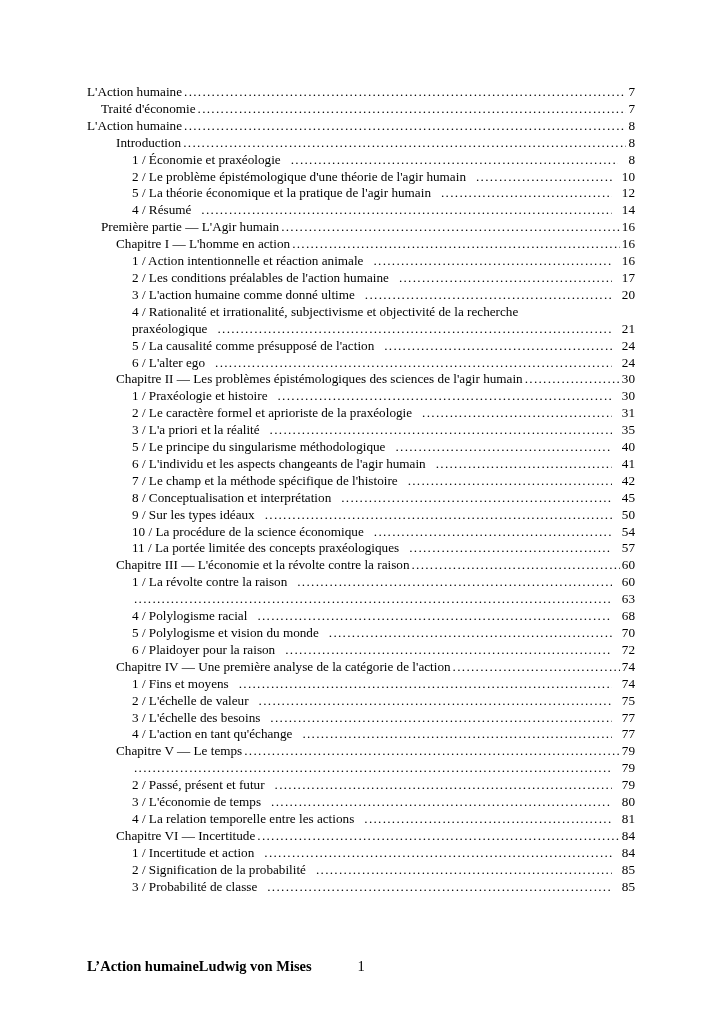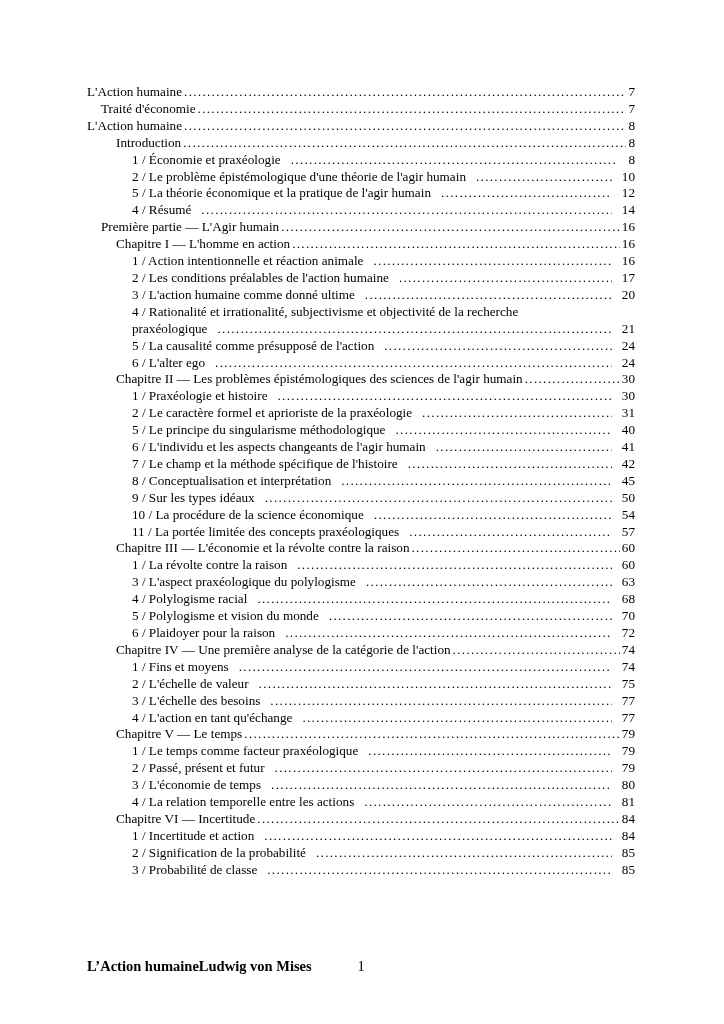--- a/index.html
+++ b/index.html
@@ -189,20 +189,25 @@
     <span class="dots"></span>
     <span class="pg">30</span>
   </div>
 
   <div class="toc-entry lvl3">
     <span class="toc-text">2 / Le caractère formel et aprioriste de la praxéologie</span>
     <span class="dots"></span>
     <span class="pg">31</span>
   </div>
 
+  <div class="toc-entry lvl3">
+    <span class="toc-text">3 / L'a priori et la réalité</span>
+    <span class="dots"></span>
+    <span class="pg">35</span>
+  </div>
 
 
   <div class="toc-entry lvl3">
     <span class="toc-text">5 / Le principe du singularisme méthodologique</span>
     <span class="dots"></span>
     <span class="pg">40</span>
   </div>
 
   <div class="toc-entry lvl3">
     <span class="toc-text">6 / L'individu et les aspects changeants de l'agir humain</span>
@@ -247,21 +252,20 @@
   </div>
 
   <div class="toc-entry lvl3">
     <span class="toc-text">1 / La révolte contre la raison</span>
     <span class="dots"></span>
     <span class="pg">60</span>
   </div>
 
 
   <div class="toc-entry lvl3">
-    <span class="toc-text">3 / L'aspect praxéologique du polylogisme</span>
     <span class="dots"></span>
     <span class="pg">63</span>
   </div>
 
   <div class="toc-entry lvl3">
     <span class="toc-text">4 / Polylogisme racial</span>
     <span class="dots"></span>
     <span class="pg">68</span>
   </div>
 
@@ -307,21 +311,20 @@
     <span class="pg">77</span>
   </div>
 
   <div class="toc-entry lvl2">
     <span class="toc-text">Chapitre V — Le temps</span>
     <span class="dots"></span>
     <span class="pg">79</span>
   </div>
 
   <div class="toc-entry lvl3">
-    <span class="toc-text">1 / Le temps comme facteur praxéologique</span>
     <span class="dots"></span>
     <span class="pg">79</span>
   </div>
 
   <div class="toc-entry lvl3">
     <span class="toc-text">2 / Passé, présent et futur</span>
     <span class="dots"></span>
     <span class="pg">79</span>
   </div>
 

